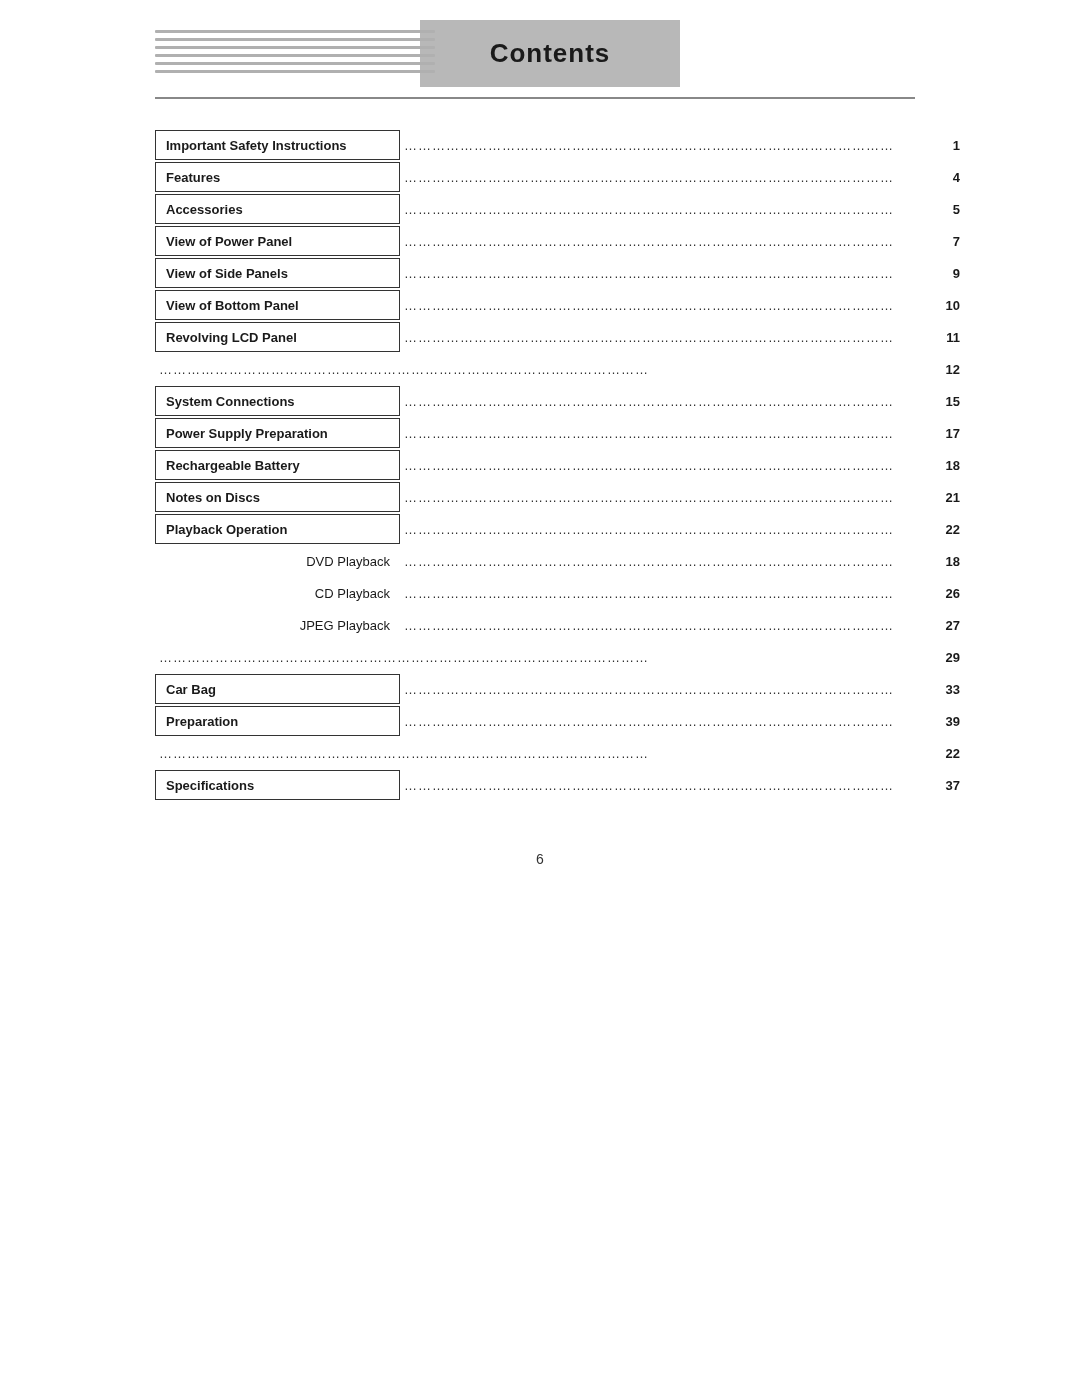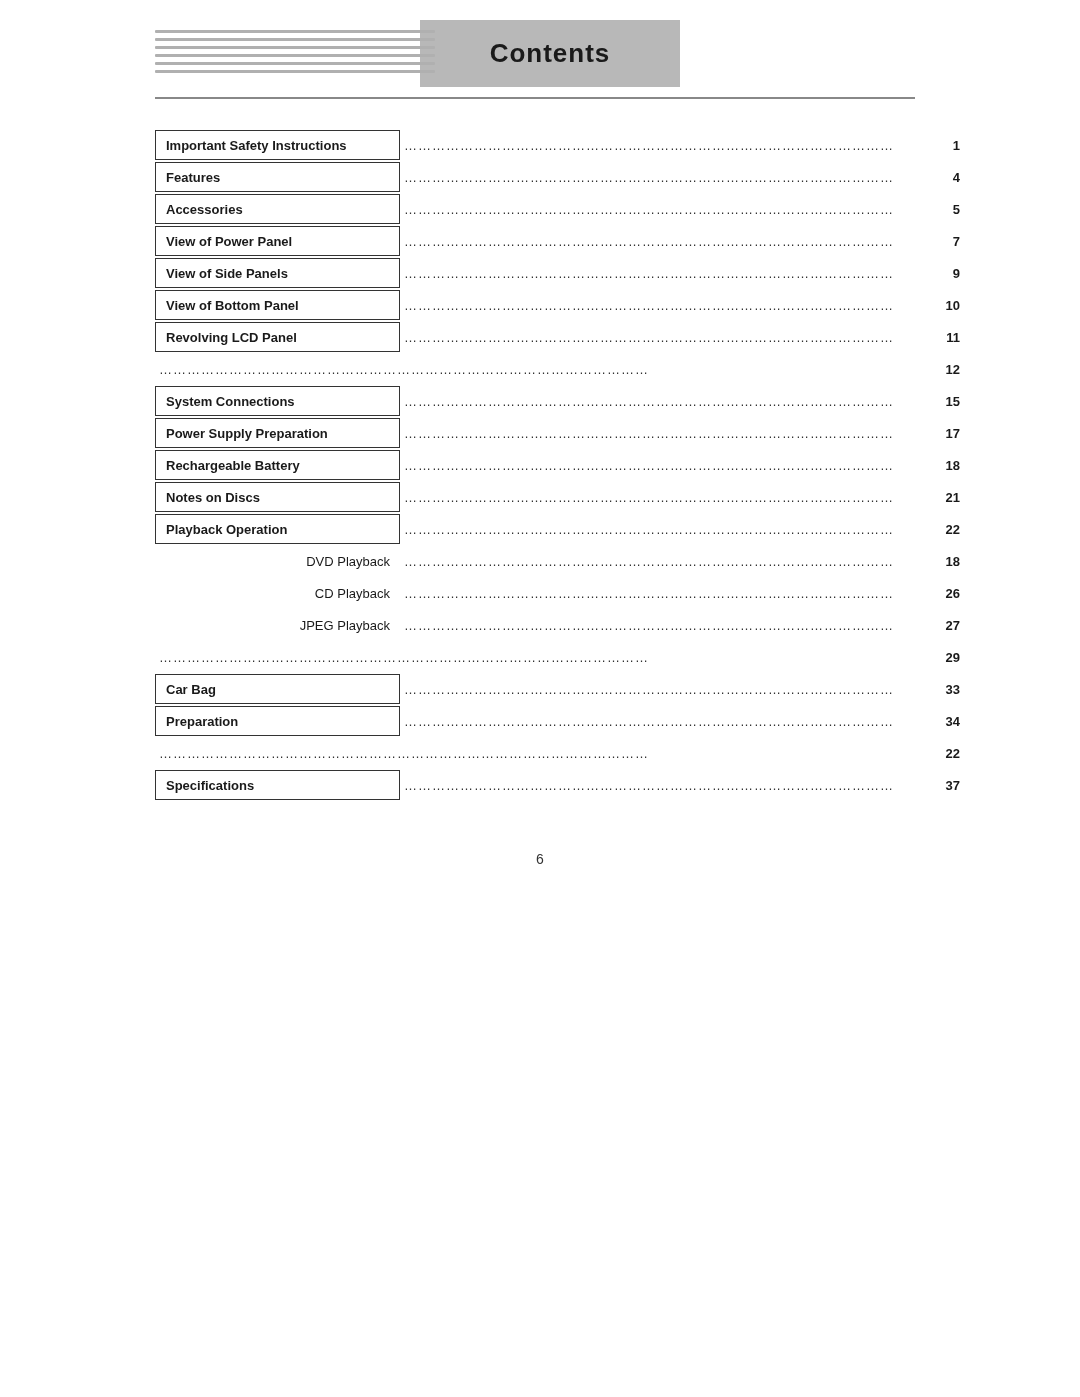--- a/index.html
+++ b/index.html
@@ -246,21 +246,21 @@
         <div class="toc-page">29</div>
       </div>
       <div class="toc-entry">
         <div class="toc-label-box">Car Bag</div>
         <div class="toc-dots">……………………………………………………………………………………………</div>
         <div class="toc-page">33</div>
       </div>
       <div class="toc-entry">
         <div class="toc-label-box">Preparation</div>
         <div class="toc-dots">……………………………………………………………………………………………</div>
-        <div class="toc-page">34</div>
+        <div class="toc-page">39</div>
       </div>
       <div class="toc-entry">
         <div class="toc-dots">……………………………………………………………………………………………</div>
         <div class="toc-page">22</div>
       </div>
       <div class="toc-entry">
         <div class="toc-label-box">Specifications</div>
         <div class="toc-dots">……………………………………………………………………………………………</div>
         <div class="toc-page">37</div>
       </div>

